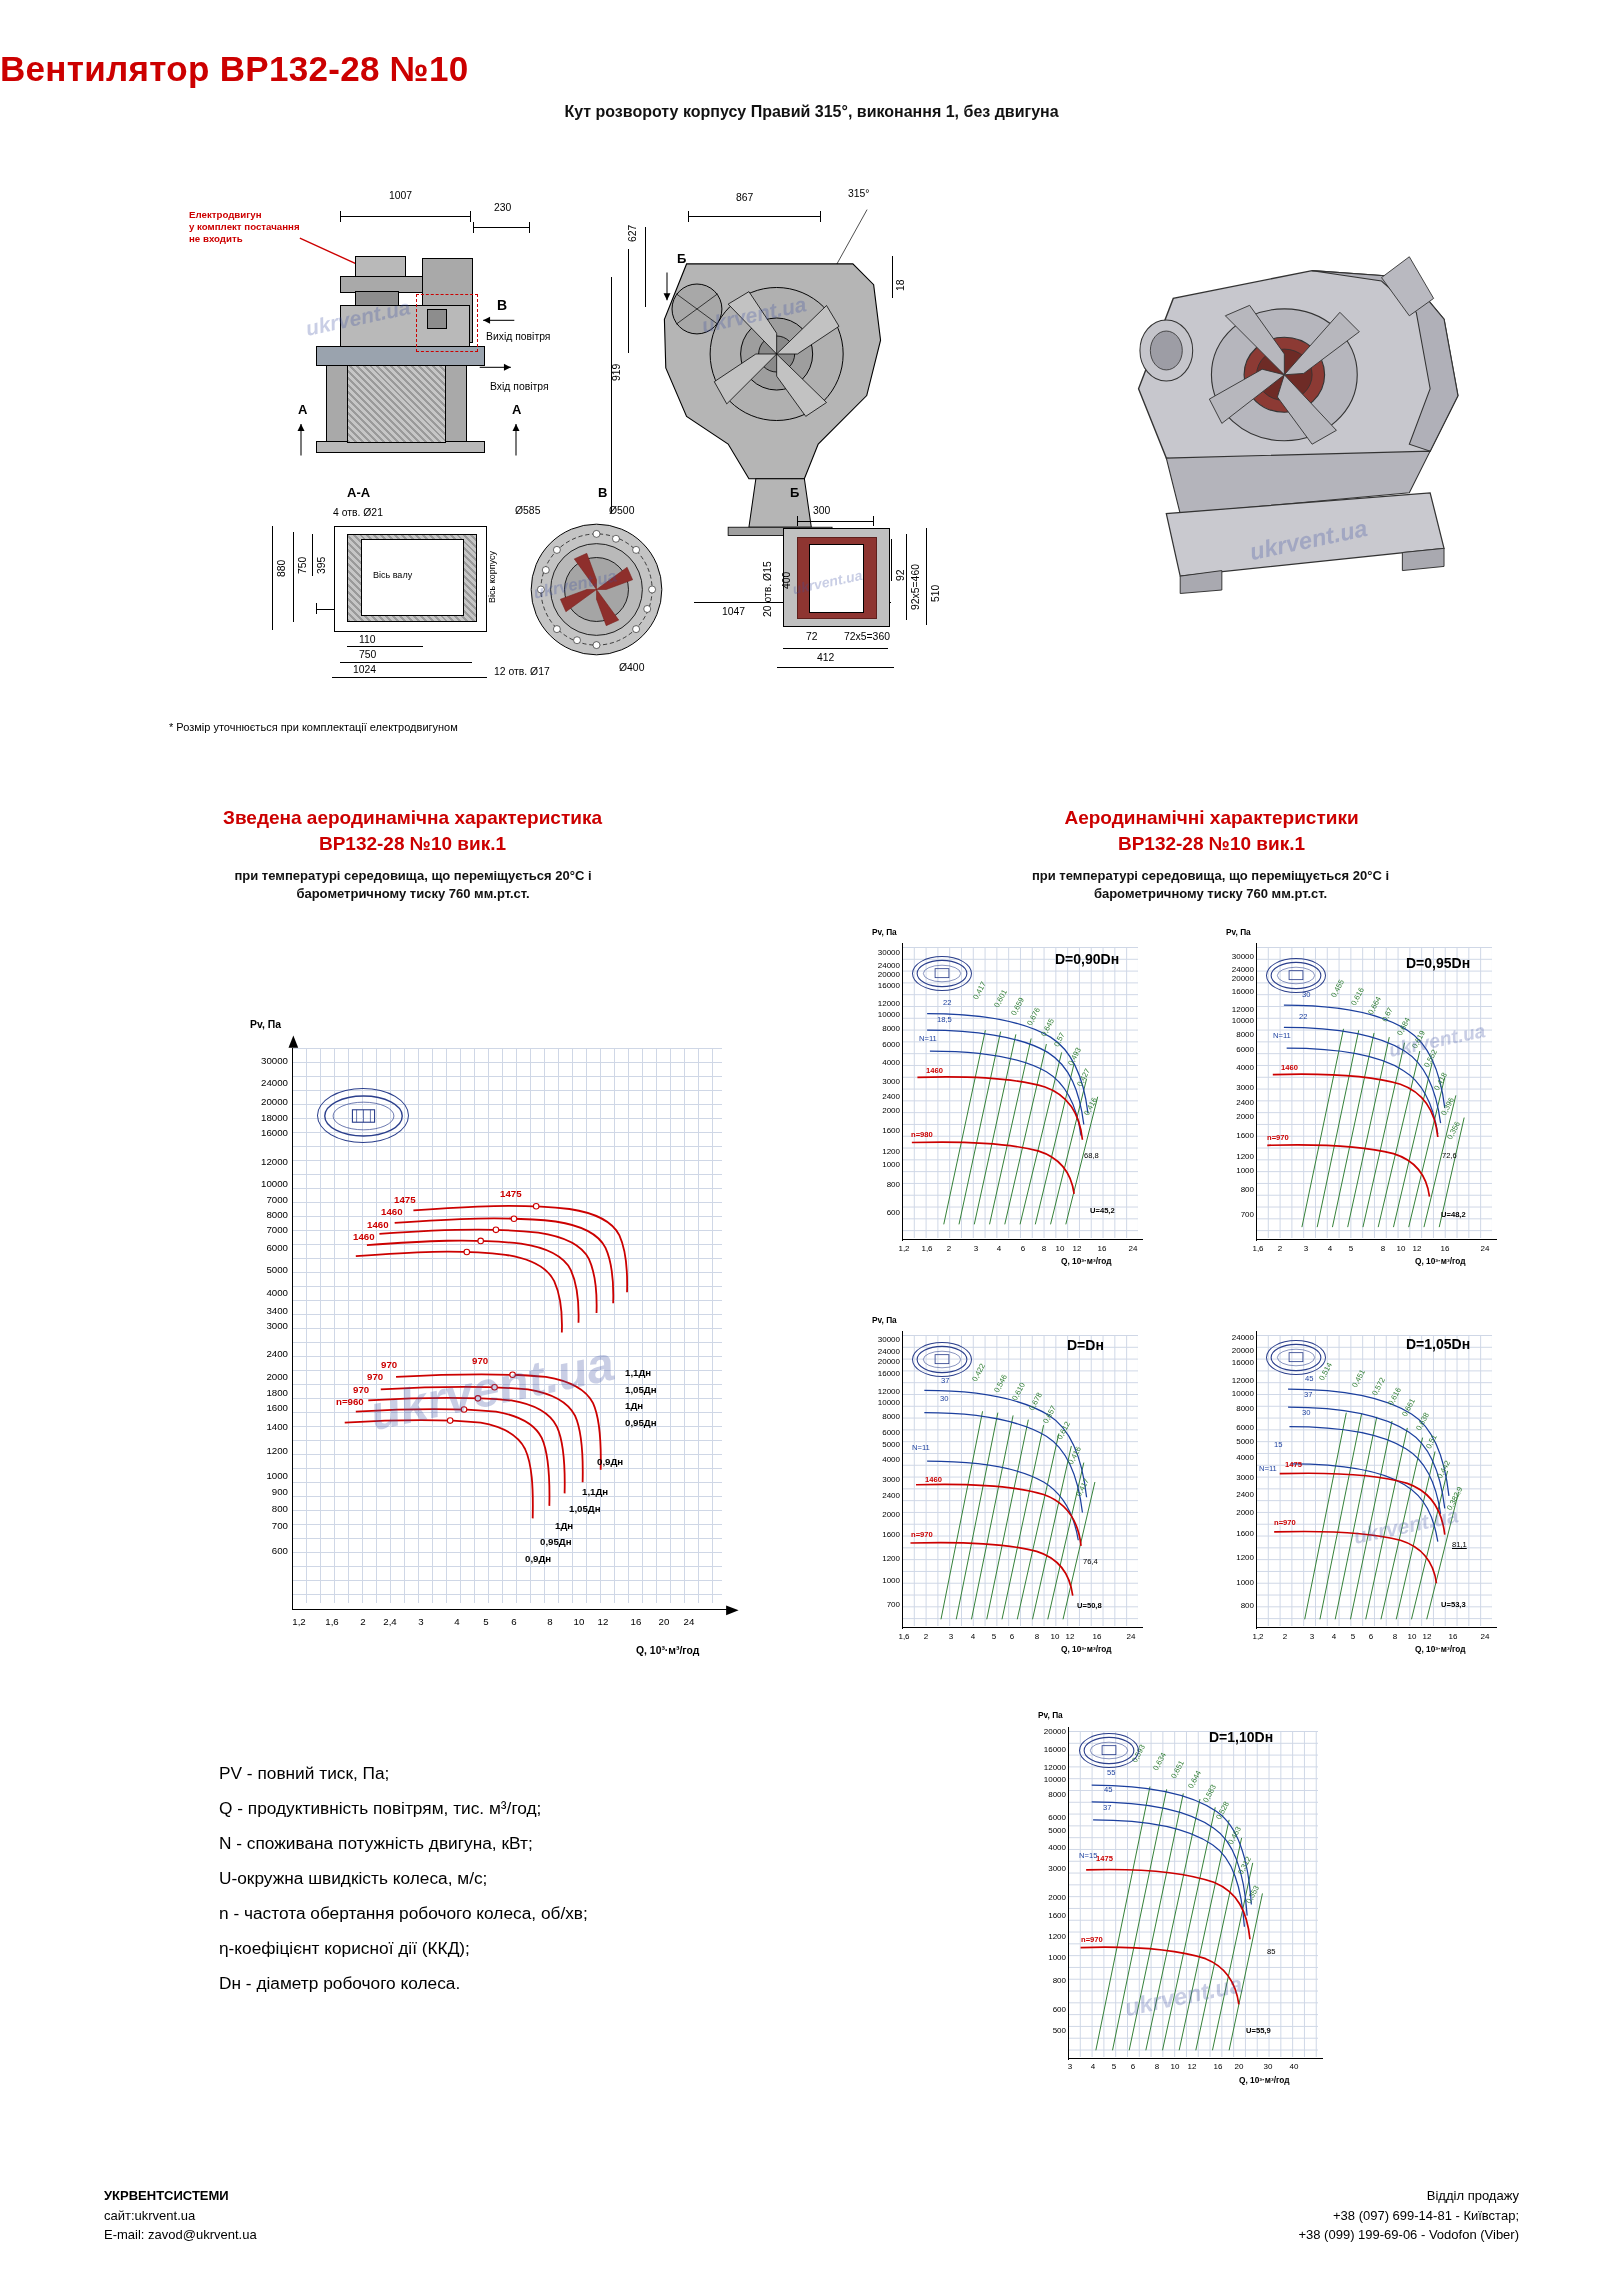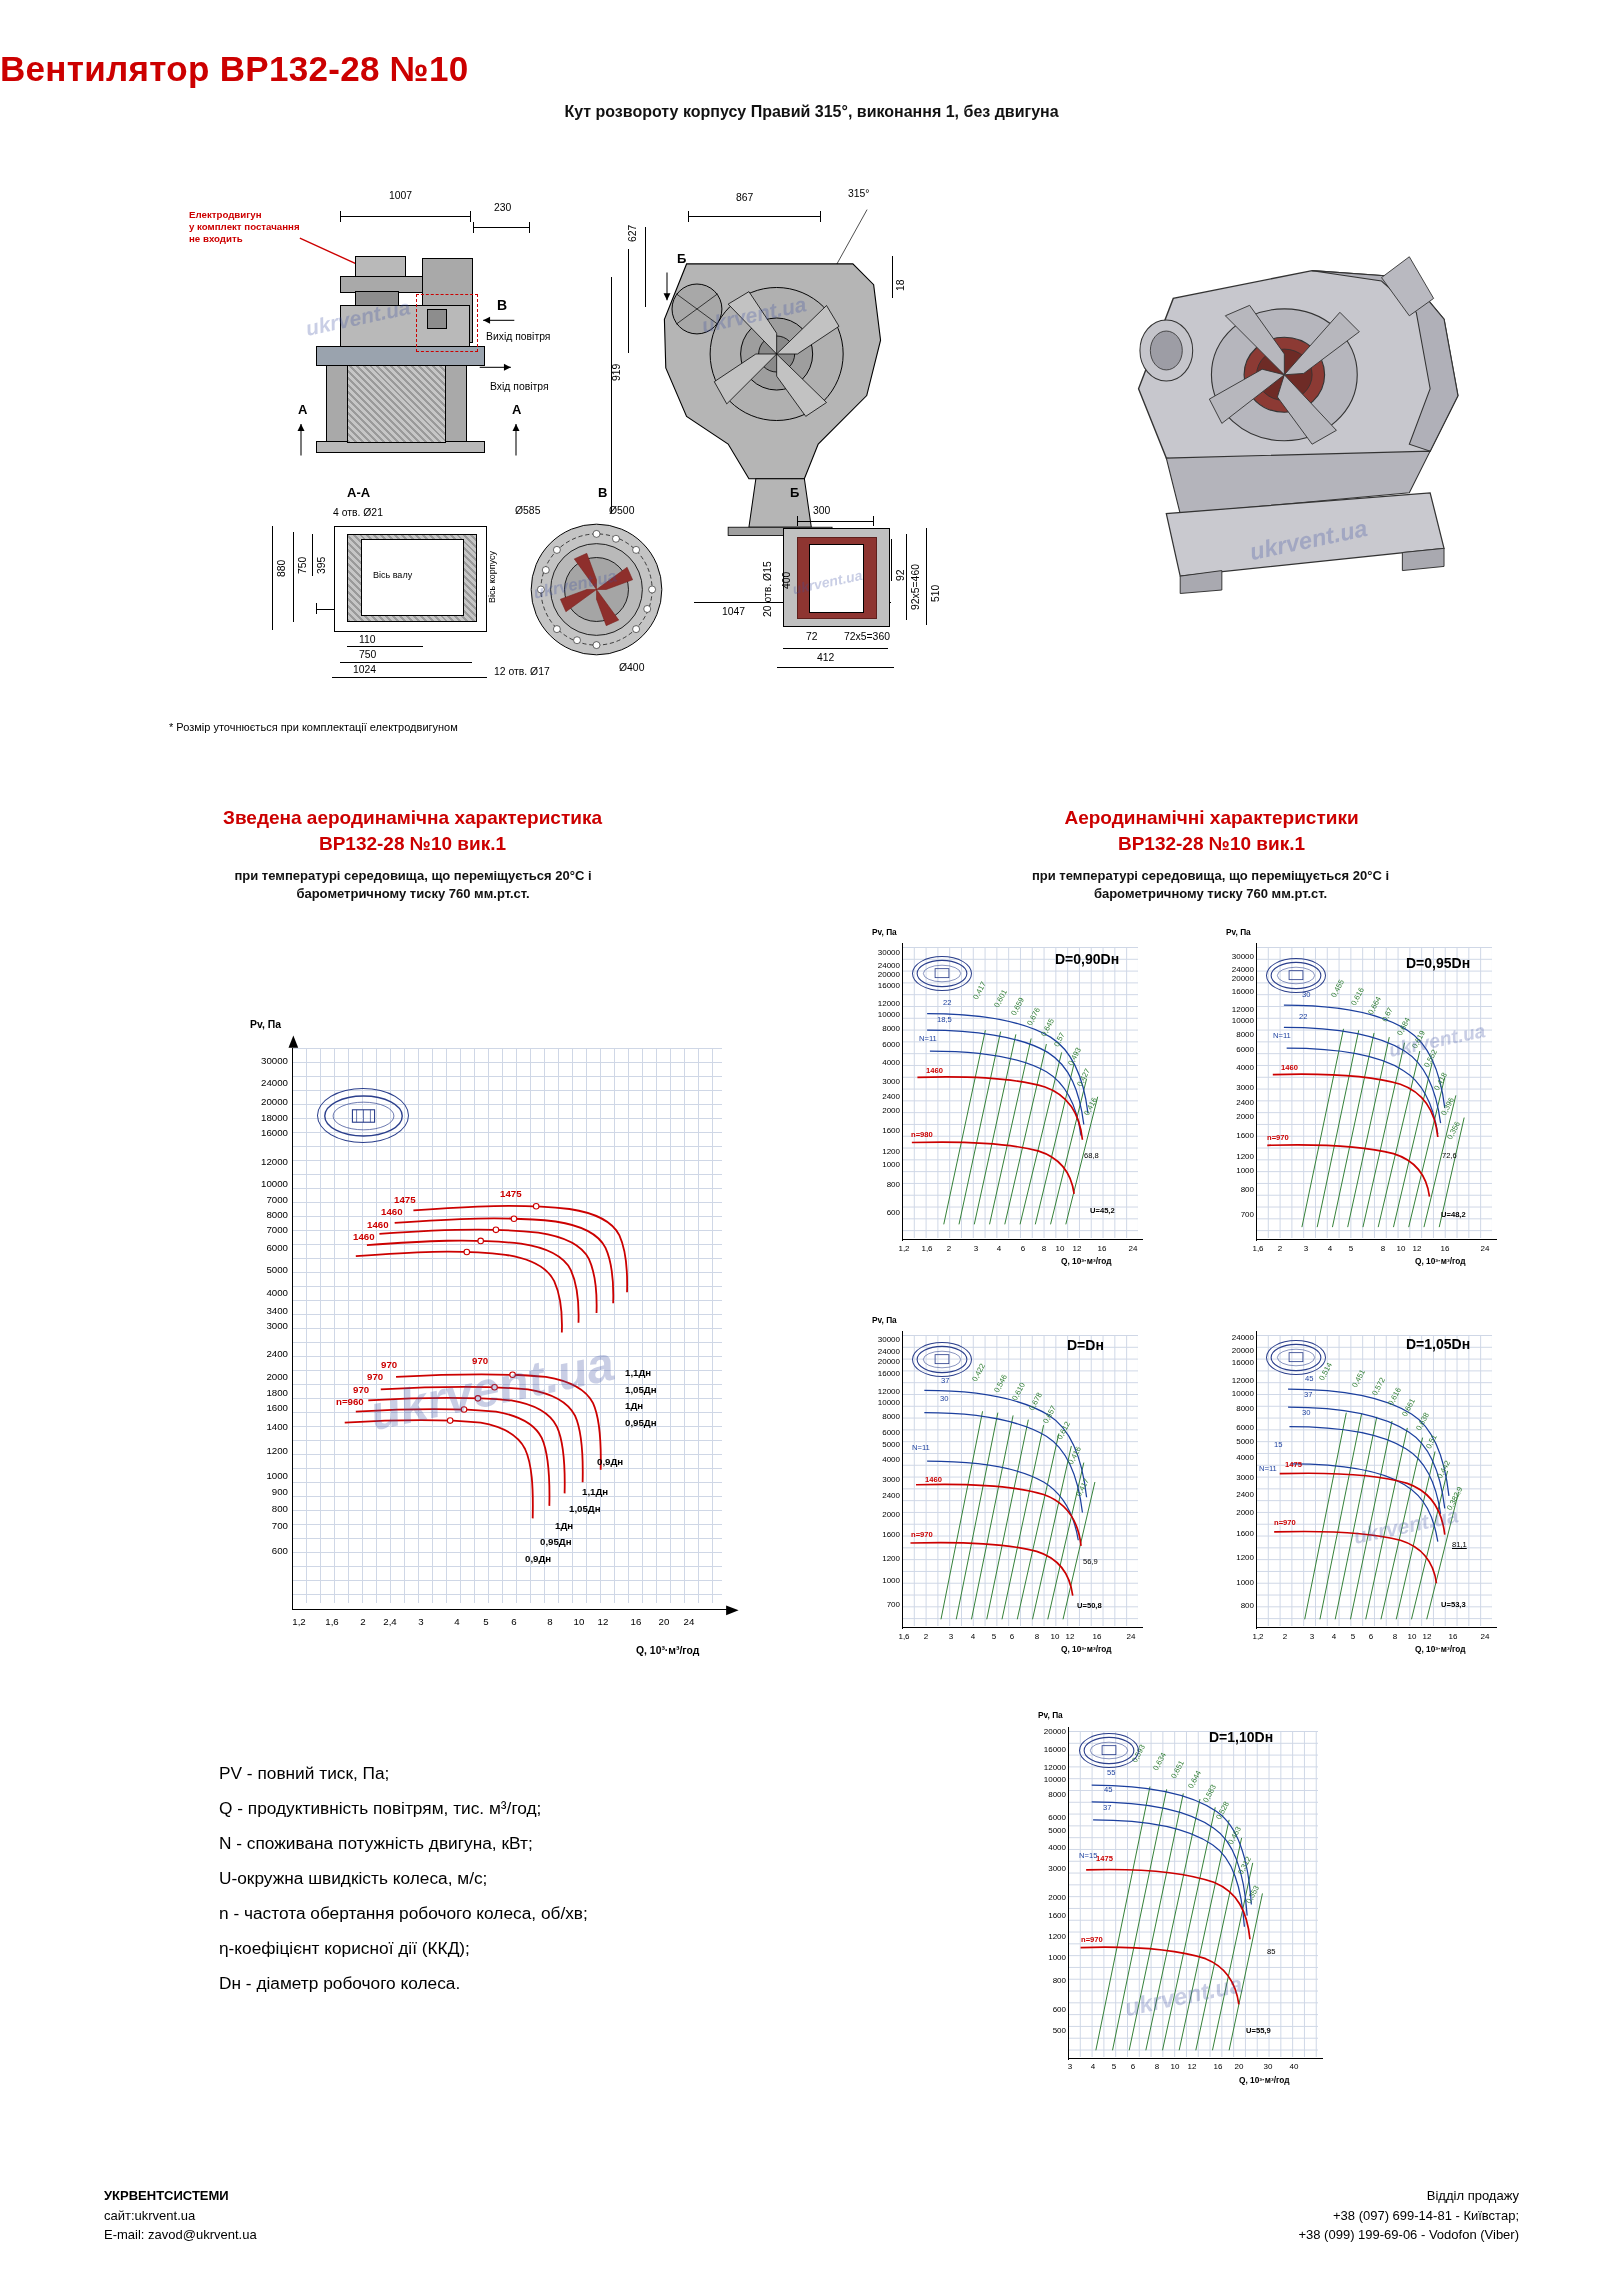--- a/index.html
+++ b/index.html
@@ -723,21 +723,21 @@
         <path d="M20,216 C88,214 158,216 204,230 C238,242 254,268 258,304"></path>
         <path d="M12,300 C80,298 148,300 194,312 C226,322 242,344 246,376"></path>
       </g>
     </svg>
 
     <div class="mini-lbl blue" style="left:115px;top:58px;">37</div>
     <div class="mini-lbl blue" style="left:114px;top:76px;">30</div>
     <div class="mini-lbl blue" style="left:86px;top:125px;">N=11</div>
     <div class="mini-lbl red" style="left:99px;top:157px;">1460</div>
     <div class="mini-lbl red" style="left:85px;top:212px;">n=970</div>
-    <div class="mini-lbl" style="left:257px;top:239px;">56,9</div>
+    <div class="mini-lbl" style="left:257px;top:239px;">76,4</div>
     <div class="mini-lbl" style="left:251px;top:283px;font-weight:bold;">U=50,8</div>
 
     <div class="mini-lbl green" style="left:143px;top:50px;transform:rotate(-62deg);">0,422</div>
     <div class="mini-lbl green" style="left:165px;top:61px;transform:rotate(-62deg);">0,546</div>
     <div class="mini-lbl green" style="left:183px;top:69px;transform:rotate(-62deg);">0,610</div>
     <div class="mini-lbl green" style="left:200px;top:79px;transform:rotate(-62deg);">0,678</div>
     <div class="mini-lbl green" style="left:214px;top:92px;transform:rotate(-62deg);">0,657</div>
     <div class="mini-lbl green" style="left:228px;top:108px;transform:rotate(-62deg);">0,612</div>
     <div class="mini-lbl green" style="left:239px;top:133px;transform:rotate(-62deg);">0,416</div>
     <div class="mini-lbl green" style="left:247px;top:165px;transform:rotate(-62deg);">0,417</div>

